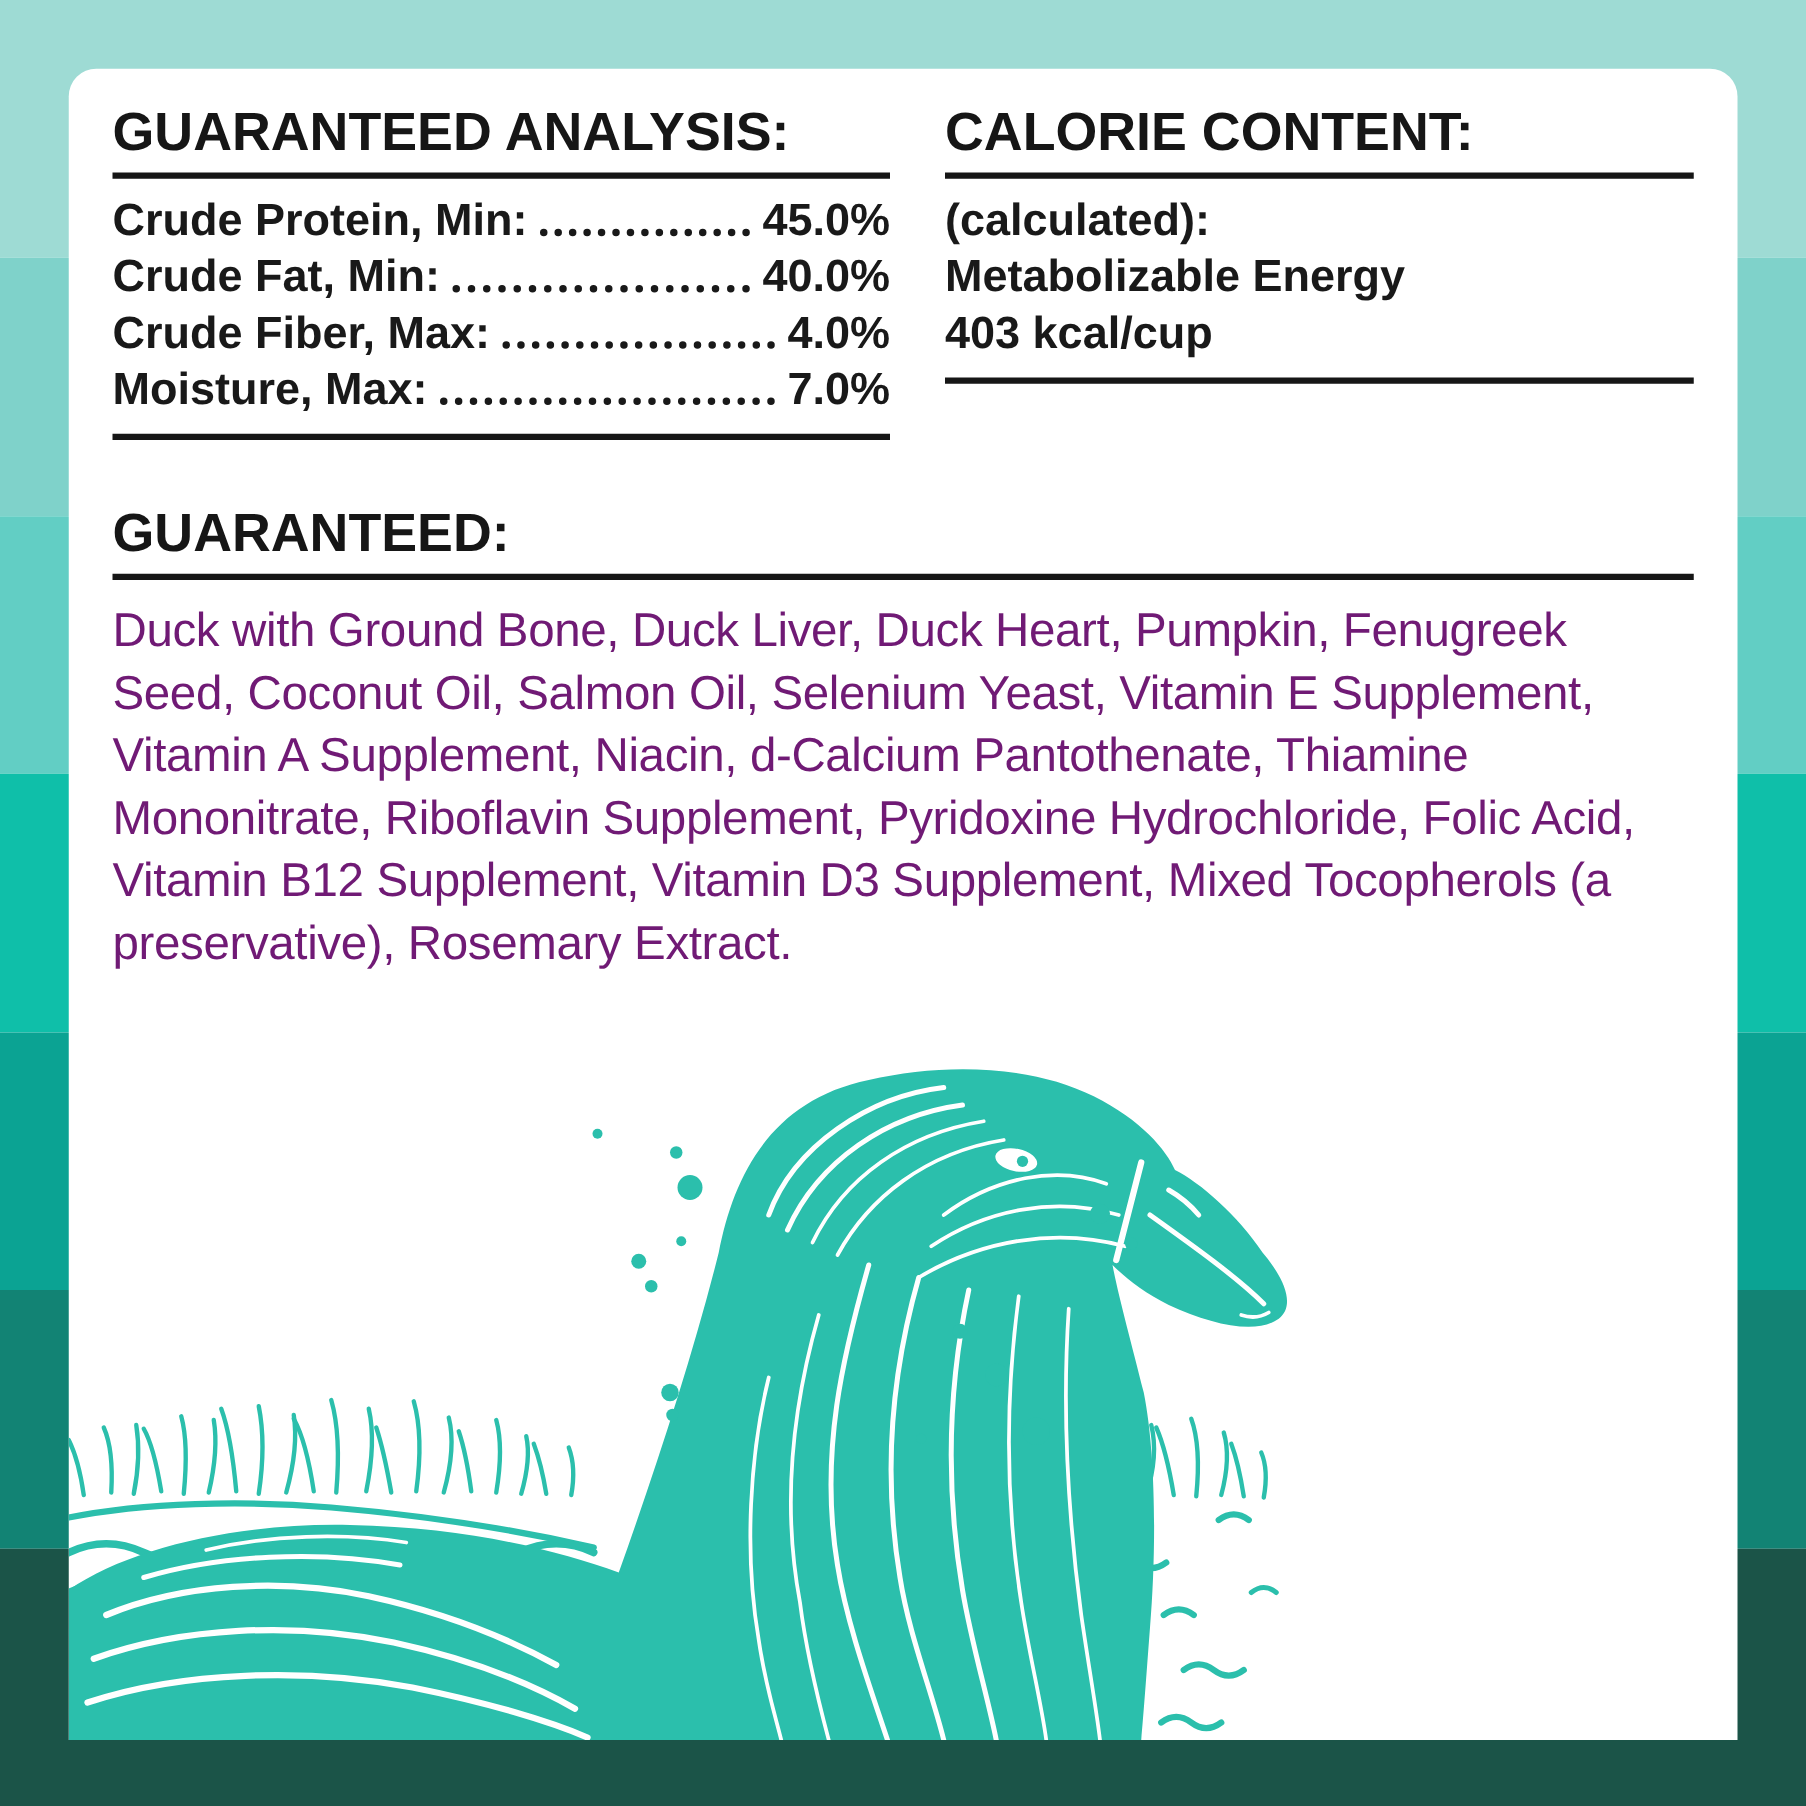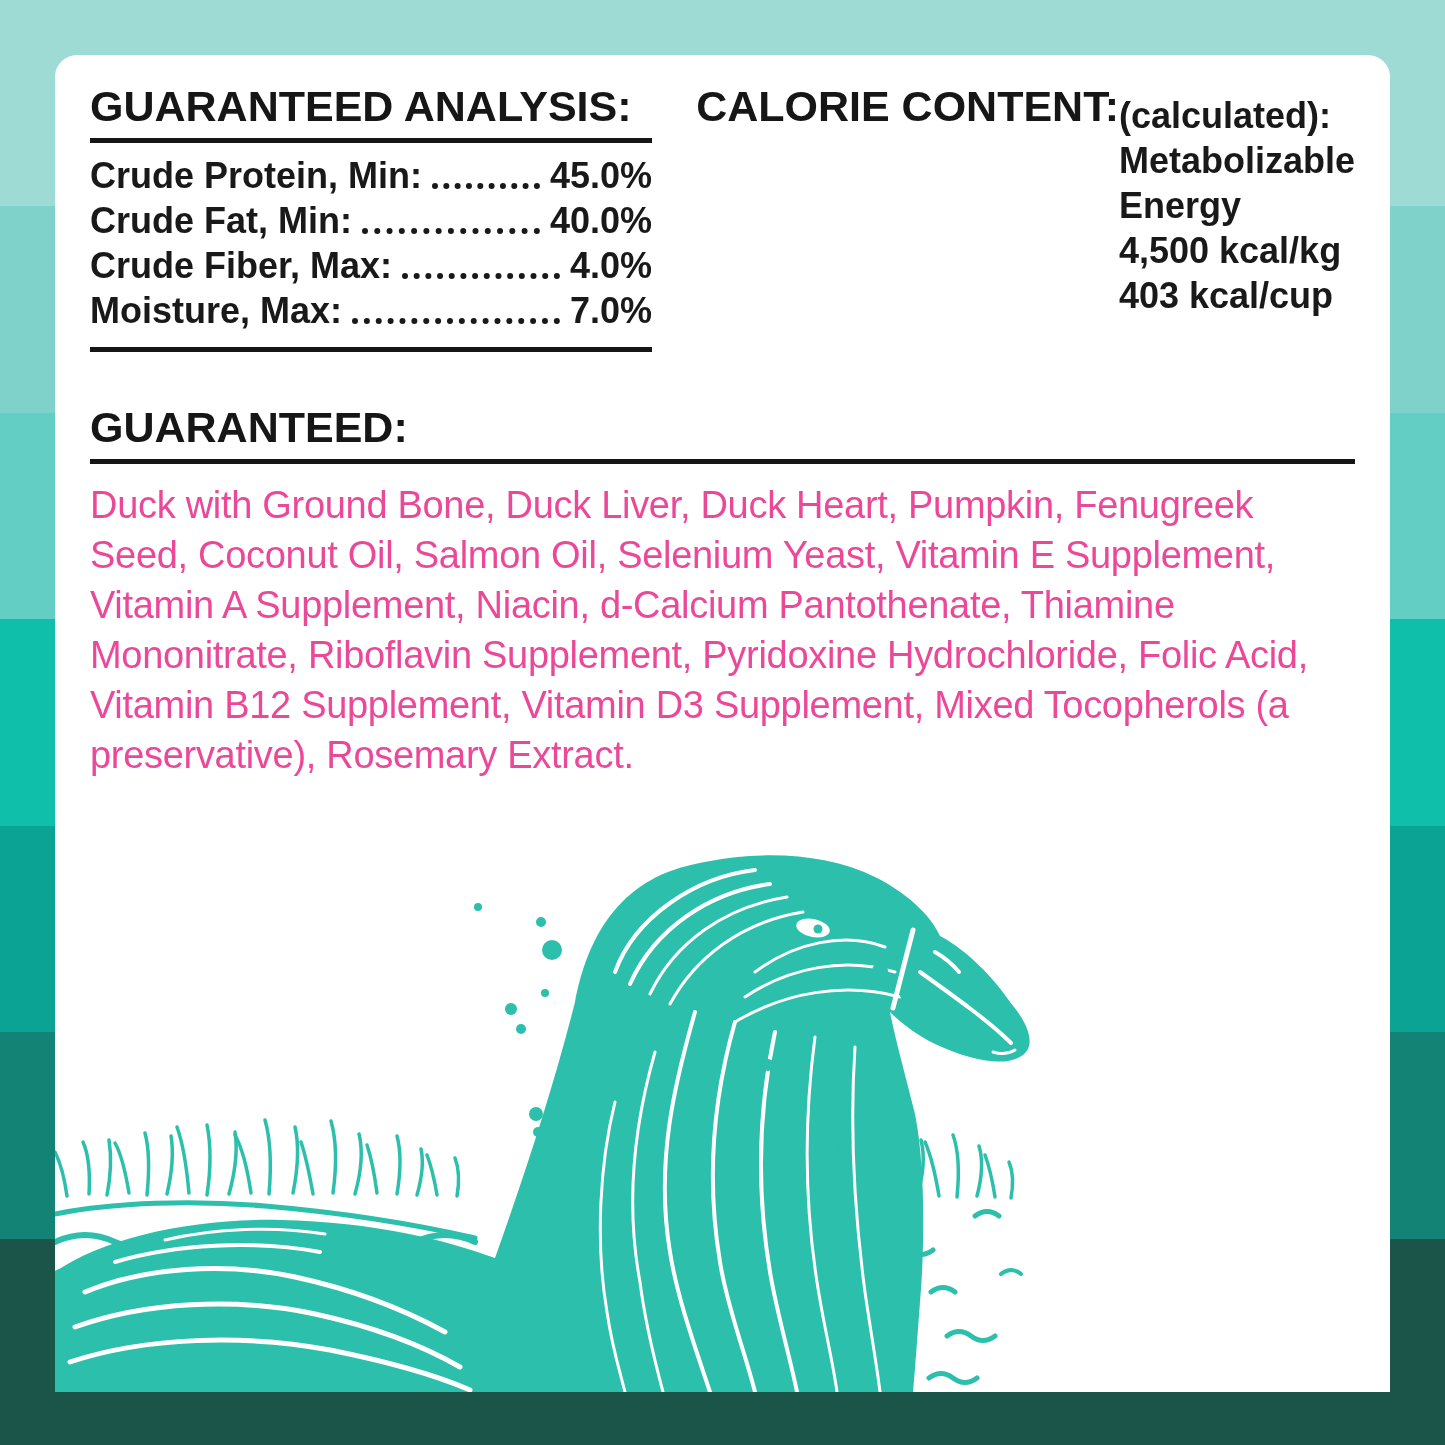--- a/index.html
+++ b/index.html
@@ -22,21 +22,21 @@
     width:1335px;height:1337px;
     background:#ffffff;
     border-radius:22px 22px 0 0;
     overflow:hidden;
   }
   #card-inner{position:relative;padding:28px 35px 0 35px;height:100%;box-sizing:border-box;}
 
   
   .cols{display:flex;gap:44px;align-items:stretch;}
   .col-left{width:622px;display:flex;flex-direction:column;}
-  .col-right{flex:1;display:flex;flex-direction:row;}
+  .col-right{flex:1;display:flex;flex-direction:column;}
 
   .section-title{
     font-size:43px;font-weight:800;line-height:46px;
     letter-spacing:0px;color:#161616;white-space:nowrap;
   }
   .title-rule{height:5px;background:#161616;margin-top:9px;}
   .col-rule{height:5px;background:#161616;margin-top:14px;}
 
   .ga-rows{margin-top:10px;}
   .ga-row{display:flex;font-size:36px;font-weight:700;line-height:45px;}
@@ -50,21 +50,21 @@
   }
 
   .cal-lines{margin-top:10px;}
   .cal-line{font-size:36px;font-weight:700;line-height:45px;}
 
   
   .ingredients{margin-top:52px;}
   .ingredients-text{
     margin:16px 0 0 0;
     font-size:38px;font-weight:400;line-height:50px;
-    letter-spacing:-0.3px;color:#ec4899;
+    letter-spacing:-0.3px;color:#701a75;
   }
 
   
   #duck-art{
     position:absolute;left:0;bottom:0;
     width:1335px;height:570px;
     display:block;
   }
 </style>
 </head>
@@ -114,21 +114,20 @@
           </div>
           <div class="col-rule"></div>
         </div>
 
         <div class="col-right">
           <div class="section-title">CALORIE CONTENT:</div>
           <div class="title-rule"></div>
           <div class="cal-lines">
             <div class="cal-line">(calculated):</div>
             <div class="cal-line">Metabolizable Energy</div>
-            <div class="cal-line">4,500 kcal/kg</div>
             <div class="cal-line">403 kcal/cup</div>
           </div>
           <div class="col-rule"></div>
         </div>
 
       </div>
 
       <div class="ingredients">
         <div class="section-title">GUARANTEED:</div>
         <div class="title-rule"></div>

